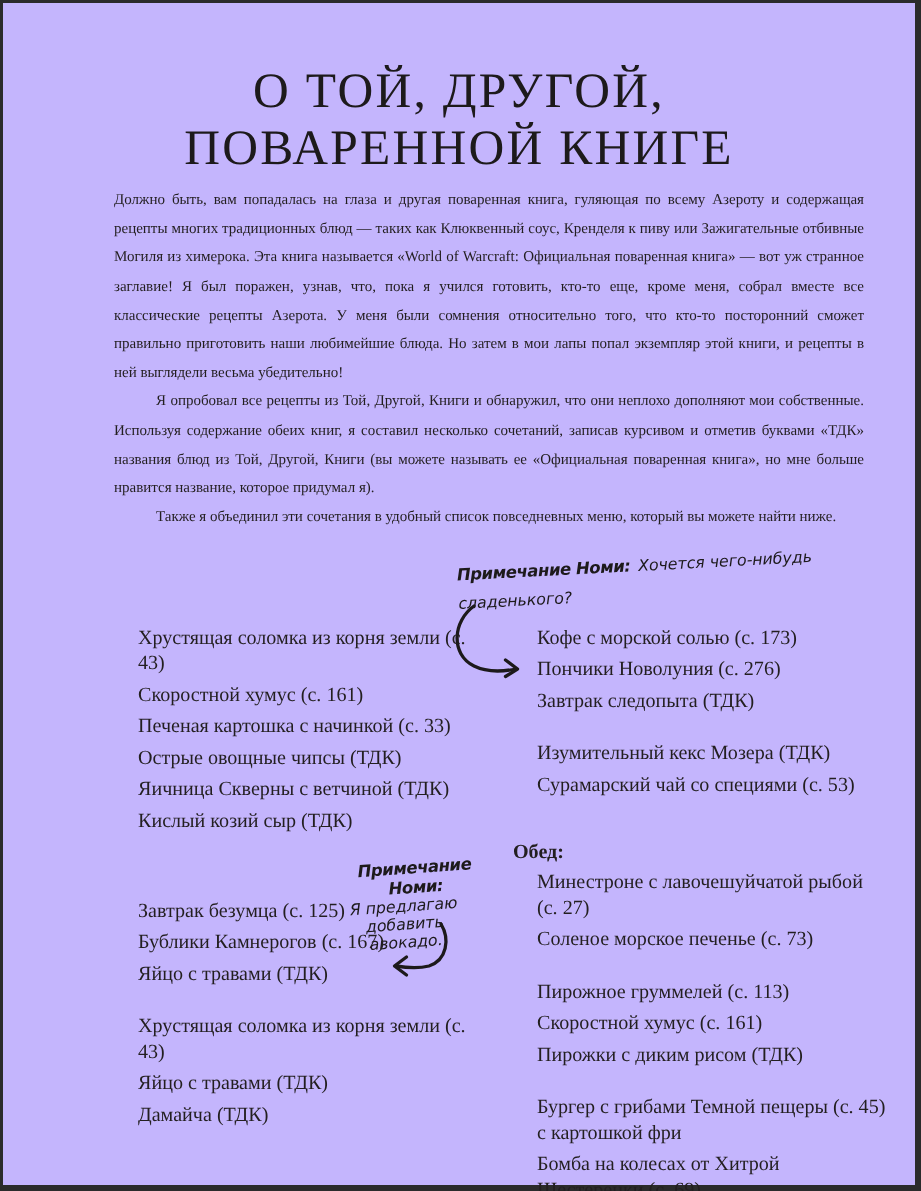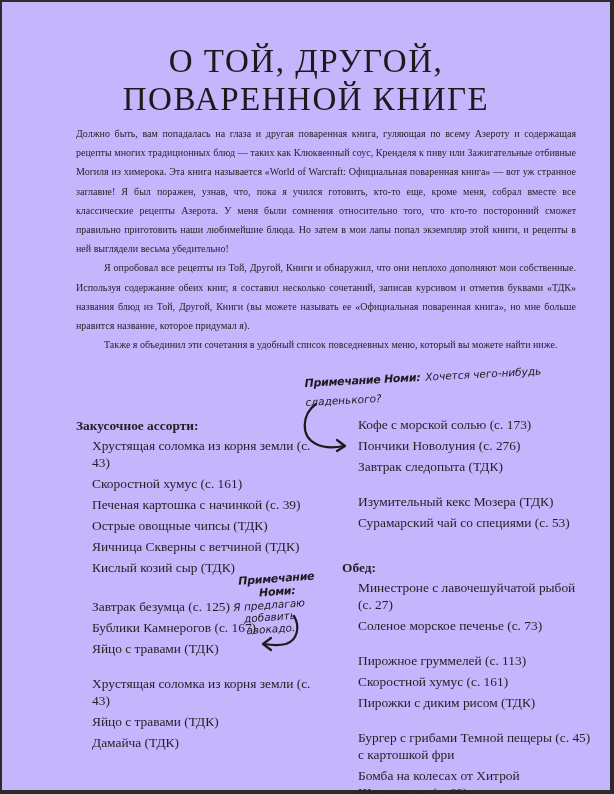--- a/index.html
+++ b/index.html
@@ -67,24 +67,23 @@
     <div class="note-label" style="margin-left:18px;">Примечание Номи:</div>
     <div class="note-text">Я предлагаю добавить</div>
     <div class="note-text">авокадо.</div>
   </div>
   <svg class="arrow" style="left:258px; top:612px;" width="50" height="40" viewBox="0 0 50 40">
     <path d="M34 2 C40 12, 38 26, 26 30 C18 32, 10 31, 4 30" fill="none" stroke="#1d1a1b" stroke-width="2.2" stroke-linecap="round"></path>
     <path d="M11 24 L3 30 L11 36" fill="none" stroke="#1d1a1b" stroke-width="2.2" stroke-linecap="round" stroke-linejoin="round"></path>
   </svg>
 
   <div class="menu-block" style="left:74px; top:414px; width:240px;">
-    <div class="menu-heading">Закусочное ассорти:</div>
     <div class="menu-item">Хрустящая соломка из корня земли (с. 43)</div>
     <div class="menu-item">Скоростной хумус (с. 161)</div>
-    <div class="menu-item">Печеная картошка с начинкой (с. 39)</div>
+    <div class="menu-item">Печеная картошка с начинкой (с. 33)</div>
     <div class="menu-item">Острые овощные чипсы (ТДК)</div>
     <div class="menu-item">Яичница Скверны с ветчиной (ТДК)</div>
     <div class="menu-item">Кислый козий сыр (ТДК)</div>
   </div>
 
   <div class="menu-block" style="left:74px; top:596px; width:240px;">
     <div class="menu-item">Завтрак безумца (с. 125)</div>
     <div class="menu-item">Бублики Камнерогов (с. 167)</div>
     <div class="menu-item">Яйцо с травами (ТДК)</div>
     <div class="gap"></div>

